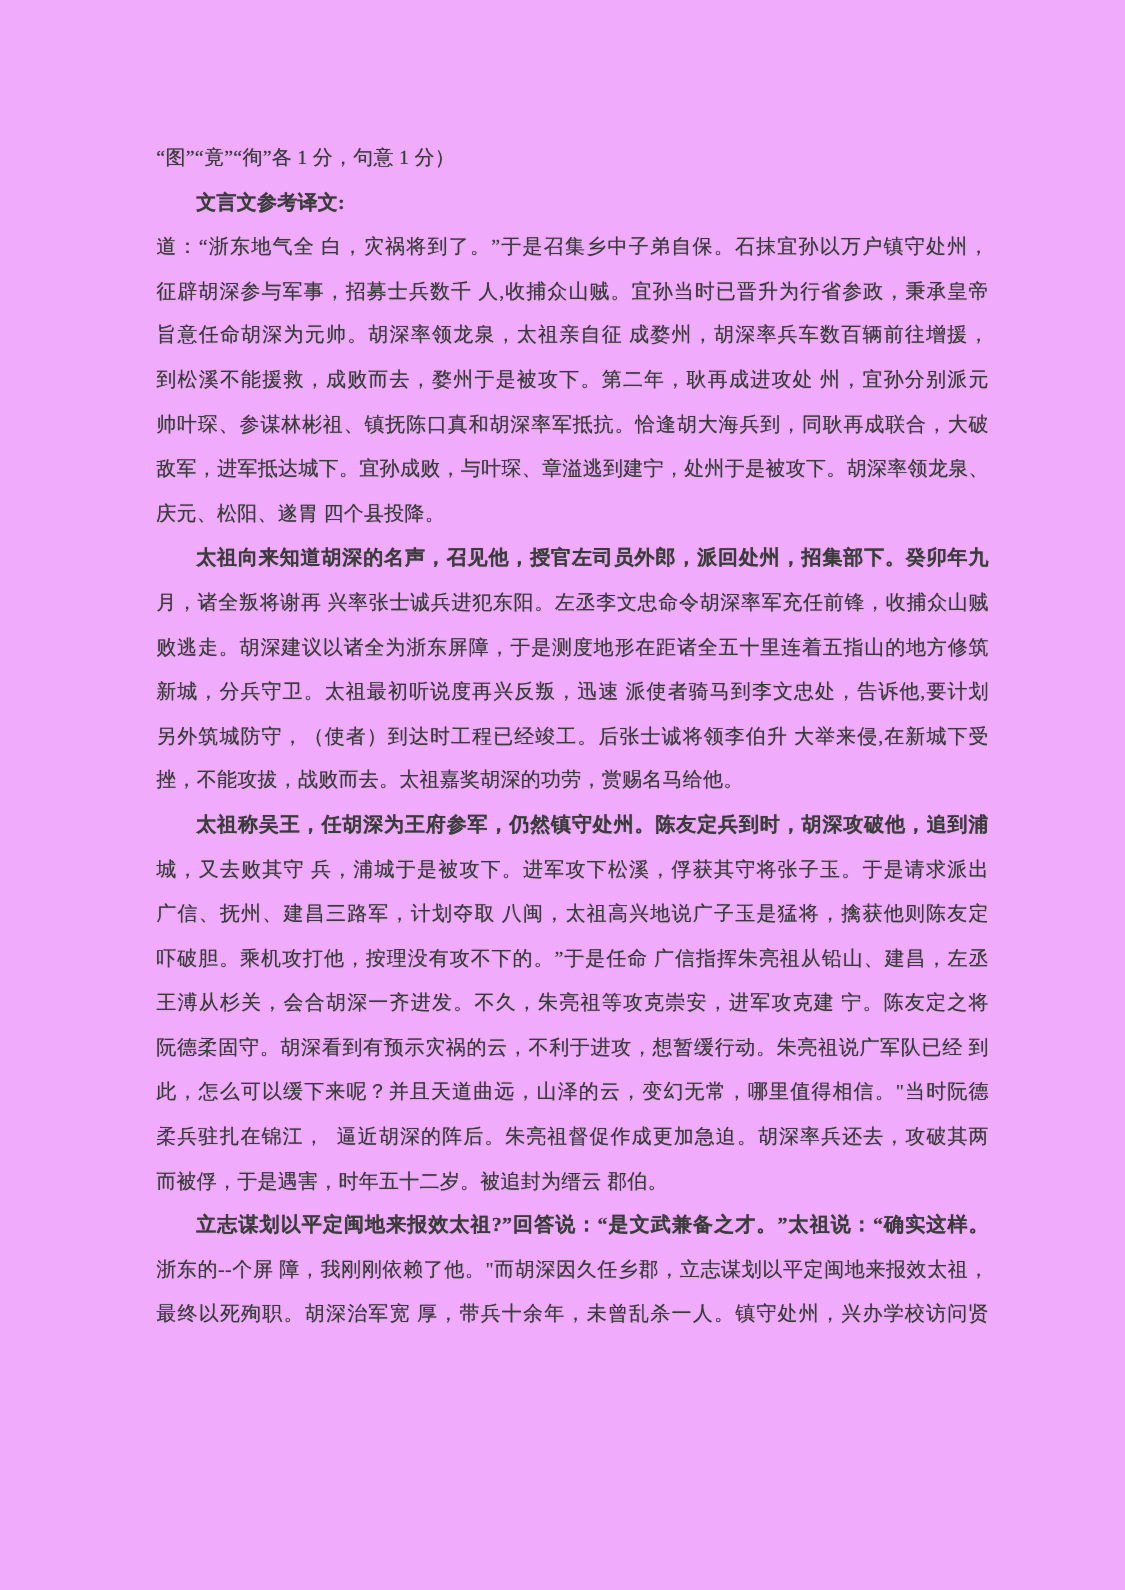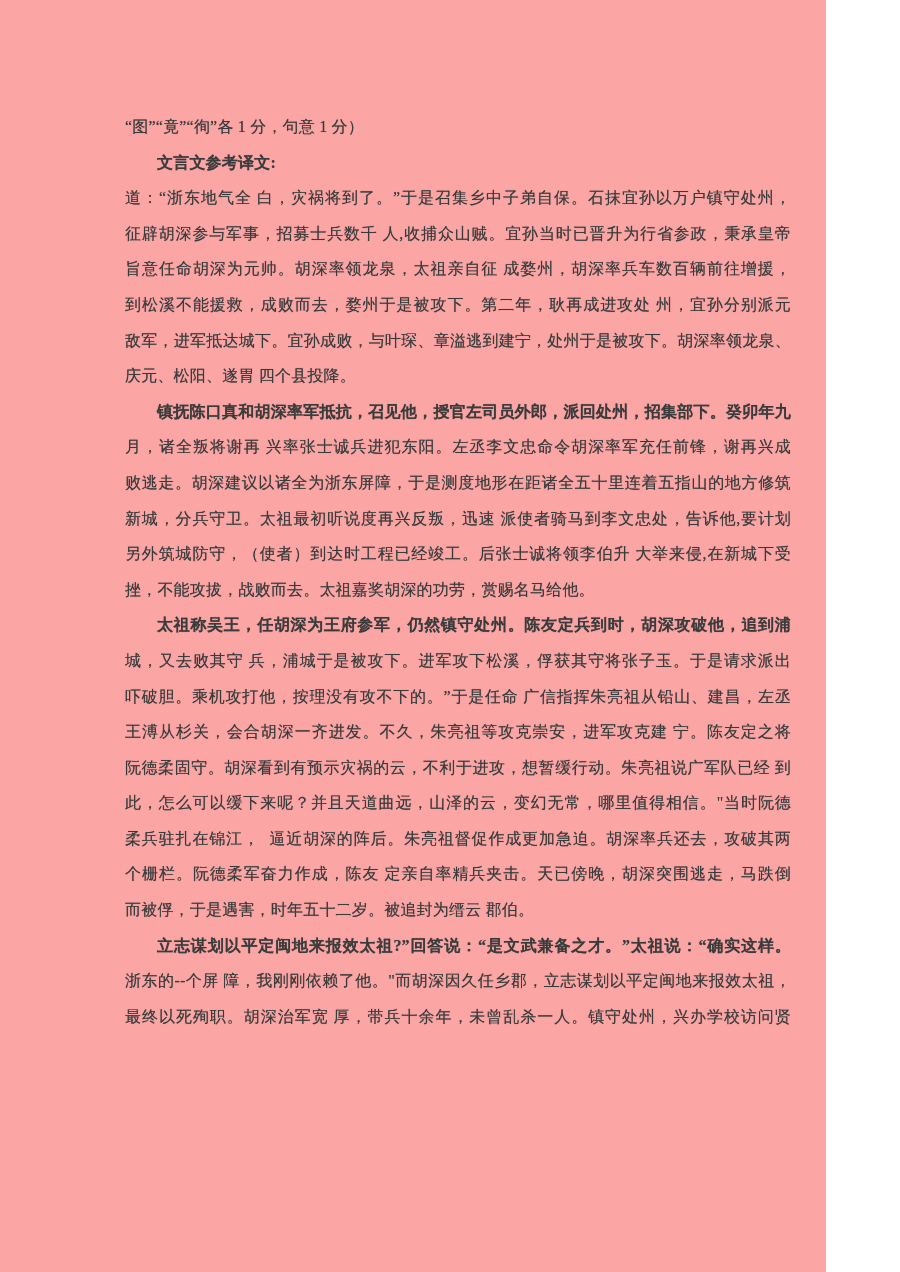--- a/index.html
+++ b/index.html
@@ -2,23 +2,23 @@
 <html lang="zh"><head>
 <meta charset="utf-8">
 <style>
   html, body {
     margin: 0;
     padding: 0;
     background: #ffffff;
   }
   .page {
     position: relative;
-    width: 826px;
+    width: 900px;
     height: 1272px;
-    background: #fca5a5;
+    background: #f0abfc;
     overflow: hidden;
   }
   .text-block {
     position: absolute;
     left: 125px;
     top: 0;
     width: 666px;
     padding-top: 109px;
     color: #3b3b3b;
     font-family: "Liberation Serif", "DejaVu Serif", serif;
@@ -46,34 +46,35 @@
 <body>
 
 <div class="page">
   <div class="text-block">
       <div class="line para-end">“图”“竟”“徇”各 1 分，句意 1 分）</div>
       <div class="line indent para-end">文言文参考译文:</div>
       <div class="line">道：“浙东地气全 白，灾祸将到了。”于是召集乡中子弟自保。石抹宜孙以万户镇守处州，</div>
       <div class="line">征辟胡深参与军事，招募士兵数千 人,收捕众山贼。宜孙当时已晋升为行省参政，秉承皇帝</div>
       <div class="line">旨意任命胡深为元帅。胡深率领龙泉，太祖亲自征 成婺州，胡深率兵车数百辆前往增援，</div>
       <div class="line">到松溪不能援救，成败而去，婺州于是被攻下。第二年，耿再成进攻处 州，宜孙分别派元</div>
+      <div class="line">帅叶琛、参谋林彬祖、镇抚陈口真和胡深率军抵抗。恰逢胡大海兵到，同耿再成联合，大破</div>
       <div class="line">敌军，进军抵达城下。宜孙成败，与叶琛、章溢逃到建宁，处州于是被攻下。胡深率领龙泉、</div>
       <div class="line para-end">庆元、松阳、遂胃 四个县投降。</div>
-      <div class="line indent">镇抚陈口真和胡深率军抵抗，召见他，授官左司员外郎，派回处州，招集部下。癸卯年九</div>
-      <div class="line">月，诸全叛将谢再 兴率张士诚兵进犯东阳。左丞李文忠命令胡深率军充任前锋，谢再兴成</div>
+      <div class="line indent">太祖向来知道胡深的名声，召见他，授官左司员外郎，派回处州，招集部下。癸卯年九</div>
+      <div class="line">月，诸全叛将谢再 兴率张士诚兵进犯东阳。左丞李文忠命令胡深率军充任前锋，收捕众山贼</div>
       <div class="line">败逃走。胡深建议以诸全为浙东屏障，于是测度地形在距诸全五十里连着五指山的地方修筑</div>
       <div class="line">新城，分兵守卫。太祖最初听说度再兴反叛，迅速 派使者骑马到李文忠处，告诉他,要计划</div>
       <div class="line">另外筑城防守，（使者）到达时工程已经竣工。后张士诚将领李伯升 大举来侵,在新城下受</div>
       <div class="line para-end">挫，不能攻拔，战败而去。太祖嘉奖胡深的功劳，赏赐名马给他。</div>
       <div class="line indent">太祖称吴王，任胡深为王府参军，仍然镇守处州。陈友定兵到时，胡深攻破他，追到浦</div>
       <div class="line">城，又去败其守 兵，浦城于是被攻下。进军攻下松溪，俘获其守将张子玉。于是请求派出</div>
+      <div class="line">广信、抚州、建昌三路军，计划夺取 八闽，太祖高兴地说广子玉是猛将，擒获他则陈友定</div>
       <div class="line">吓破胆。乘机攻打他，按理没有攻不下的。”于是任命 广信指挥朱亮祖从铅山、建昌，左丞</div>
       <div class="line">王溥从杉关，会合胡深一齐进发。不久，朱亮祖等攻克崇安，进军攻克建 宁。陈友定之将</div>
       <div class="line">阮德柔固守。胡深看到有预示灾祸的云，不利于进攻，想暂缓行动。朱亮祖说广军队已经 到</div>
       <div class="line">此，怎么可以缓下来呢？并且天道曲远，山泽的云，变幻无常，哪里值得相信。"当时阮德</div>
       <div class="line">柔兵驻扎在锦江，  逼近胡深的阵后。朱亮祖督促作成更加急迫。胡深率兵还去，攻破其两</div>
-      <div class="line">个栅栏。阮德柔军奋力作成，陈友 定亲自率精兵夹击。天已傍晚，胡深突围逃走，马跌倒</div>
       <div class="line para-end">而被俘，于是遇害，时年五十二岁。被追封为缙云 郡伯。</div>
       <div class="line indent">立志谋划以平定闽地来报效太祖?”回答说：“是文武兼备之才。”太祖说：“确实这样。</div>
       <div class="line">浙东的--个屏 障，我刚刚依赖了他。"而胡深因久任乡郡，立志谋划以平定闽地来报效太祖，</div>
       <div class="line">最终以死殉职。胡深治军宽 厚，带兵十余年，未曾乱杀一人。镇守处州，兴办学校访问贤</div>
     </div>
 </div>
 
 </body></html>

